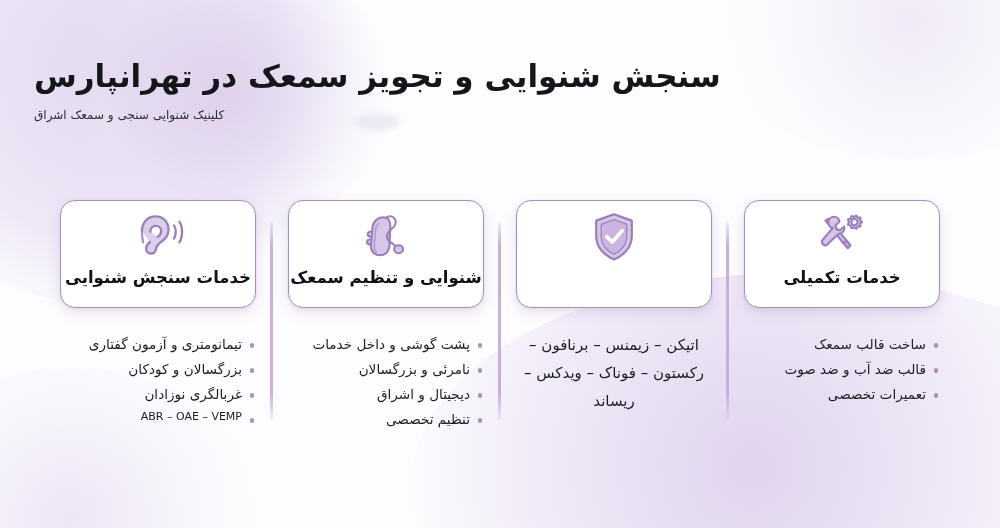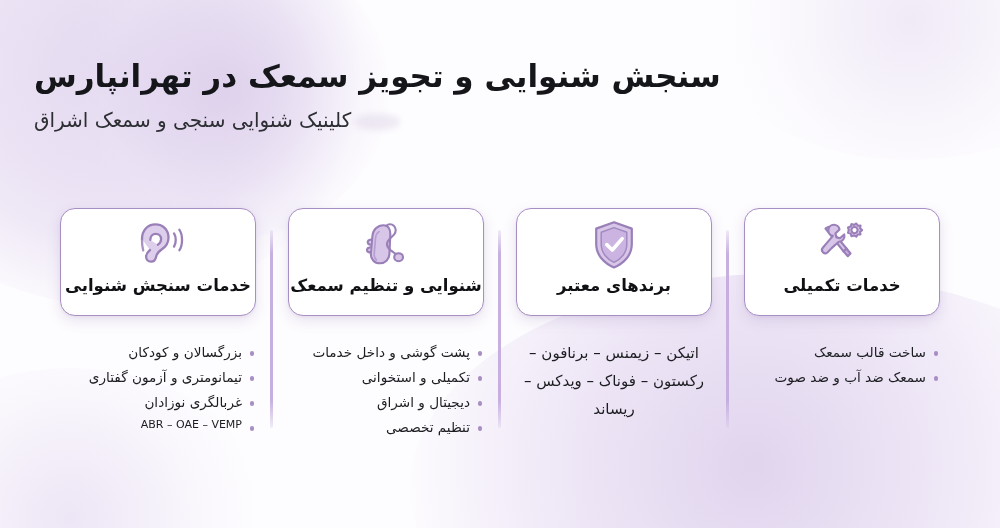--- a/index.html
+++ b/index.html
@@ -69,21 +69,21 @@
     font-size: 31px;
     font-weight: 700;
     color: #15161a;
     letter-spacing: 0;
     line-height: 1.35;
     direction: rtl;
     white-space: nowrap;
   }
   .subtitle {
     margin: 10px 0 0 0;
-    font-size: 20px;
+    font-size: 12px;
     font-weight: 400;
     color: #2d2e33;
     direction: rtl;
     white-space: nowrap;
   }
   .ghost-mark {
     position: absolute;
     left: 342px;
     top: 58px;
     width: 46px;
@@ -101,21 +101,21 @@
     left: 0;
     height: 230px;
     display: flex;
     flex-direction: row;
     justify-content: center;
     align-items: flex-start;
     gap: 0;
   }
   .col {
     width: 196px;
-    margin: 16px 16px;
+    margin: 8px 16px;
     position: relative;
     display: flex;
     flex-direction: column;
     align-items: center;
   }
   .col + .col::before {
     content: "";
     position: absolute;
     right: -17px;
     top: 22px;
@@ -236,34 +236,34 @@
             <g transform="translate(35.5,13.5)">
               <path d="M0 -9.4 L2.6 -8.6 L4.8 -10.0 L6.3 -7.8 L9.0 -7.9 L8.6 -5.2 L10.6 -3.4 L8.6 -1.7 L9.0 1.0 L6.3 1.0 L4.8 3.2 L2.6 1.9 L0 2.7 L-0.9 0.1 L-3.5 -0.8 L-2.7 -3.4 L-3.5 -6.0 L-0.9 -6.9 Z" fill="#d7c6e8" stroke="#9a7fb8" stroke-width="2.1" stroke-linejoin="round"></path>
               <circle cx="3" cy="-3.4" r="3.1" fill="#ffffff" stroke="#9a7fb8" stroke-width="2.1"></circle>
             </g>
           </svg>
         </div>
         <div class="card-title">خدمات تکمیلی</div>
       </div>
       <ul class="bullets">
         <li>ساخت قالب سمعک</li>
-        <li>سمعک ضد آب و ضد صوت</li>
+        <li>قالب ضد آب و ضد صوت</li>
+        <li>تعمیرات تخصصی</li>
       </ul>
     </div>
 
     <div class="col">
       <div class="card">
         <div class="card-icon">
           <svg width="46" height="52" viewBox="0 0 46 52" fill="none">
             <path d="M23 3.2 L40.8 9.6 V25 c0 11.4 -8.2 19.6 -17.8 23.4 C13.6 44.6 5.2 36.4 5.2 25 V9.6 Z" fill="#d7c6e8" stroke="#9a7fb8" stroke-width="2.2" stroke-linejoin="round"></path>
             <path d="M23 8.6 L35.8 13.2 V25.2 c0 8.8 -6.2 15.2 -12.8 18.2 C16.4 40.4 10.2 34 10.2 25.2 V13.2 Z" fill="#c9b2e2" stroke="#9a7fb8" stroke-width="1.5" stroke-linejoin="round" opacity="0.85"></path>
             <path d="M15.8 25.6 L21.3 31.0 L31.2 19.6" stroke="#ffffff" stroke-width="3.6" stroke-linecap="round" stroke-linejoin="round" fill="none"></path>
           </svg>
         </div>
-        <div class="card-title">برندهای معتبر</div>
       </div>
       <p class="plain-text">اتیکن – زیمنس – برنافون – رکستون – فوناک – ویدکس – ریساند</p>
     </div>
 
     <div class="col">
       <div class="card">
         <div class="card-icon">
           <svg width="54" height="52" viewBox="0 0 54 52" fill="none">
             <g stroke="#9a7fb8" stroke-width="2.1" stroke-linecap="round" stroke-linejoin="round">
               <path d="M24.5 6.2 c-6.0 0 -10.6 4.8 -11.1 10.8 l-1.5 17.4 c-0.5 5.6 3.6 9.9 9.0 9.9 c5.2 0 9.3 -4.0 9.5 -9.2 l0.9 -19.0 c0.3 -5.6 -2.0 -9.9 -6.8 -9.9 Z" fill="#d7c6e8"></path>
@@ -272,21 +272,21 @@
               <path d="M11.2 28.4 c-1.9 0.2 -3.1 1.3 -3.2 2.6 c-0.1 1.3 1.0 2.3 2.9 2.4" fill="#d7c6e8"></path>
               <path d="M27.2 6.9 c2.0 -2.0 5.4 -2.2 7.6 -0.2 c2.4 2.2 2.5 6.0 0.4 8.6 c-2.3 2.9 -5.4 4.4 -6.7 7.6 c-1.4 3.4 0.6 6.4 3.2 8.4 c2.5 1.9 5.4 3.2 6.6 5.6" fill="none"></path>
               <ellipse cx="39.6" cy="38.2" rx="4.4" ry="4.0" fill="#d7c6e8"></ellipse>
             </g>
           </svg>
         </div>
         <div class="card-title">شنوایی و تنظیم سمعک</div>
       </div>
       <ul class="bullets">
         <li>پشت گوشی و داخل خدمات</li>
-        <li>تکمیلی و استخوانی</li>
+        <li>نامرئی و بزرگسالان</li>
         <li>دیجیتال و اشراق</li>
         <li>تنظیم تخصصی</li>
       </ul>
     </div>
 
     <div class="col">
       <div class="card">
         <div class="card-icon">
           <svg width="58" height="52" viewBox="0 0 58 52" fill="none">
             <g stroke="#9a7fb8" stroke-width="2.3" stroke-linecap="round" stroke-linejoin="round" fill="none">
@@ -294,21 +294,21 @@
               <path d="M21.3 20.9 c0 -3.5 2.2 -6.1 5.5 -6.1 c3.2 0 5.3 2.3 5.3 5.4 c0 2.9 -1.6 4.3 -3.2 5.5" fill="#ffffff"></path>
               <path d="M13.0 20.0 c-0.1 4.6 0.3 8.4 1.2 11.4" opacity="0.85"></path>
               <path d="M45.0 14.4 c2.3 3.3 2.3 9.7 0 13.2"></path>
               <path d="M50.4 10.8 c3.5 4.9 3.5 15.4 0 20.4"></path>
             </g>
           </svg>
         </div>
         <div class="card-title">خدمات سنجش شنوایی</div>
       </div>
       <ul class="bullets">
+        <li>تیمانومتری و آزمون گفتاری</li>
         <li>بزرگسالان و کودکان</li>
-        <li>تیمانومتری و آزمون گفتاری</li>
         <li>غربالگری نوزادان</li>
         <li class="latin">ABR – OAE – VEMP</li>
       </ul>
     </div>
 
   </div>
 </div>
 
 </body></html>

